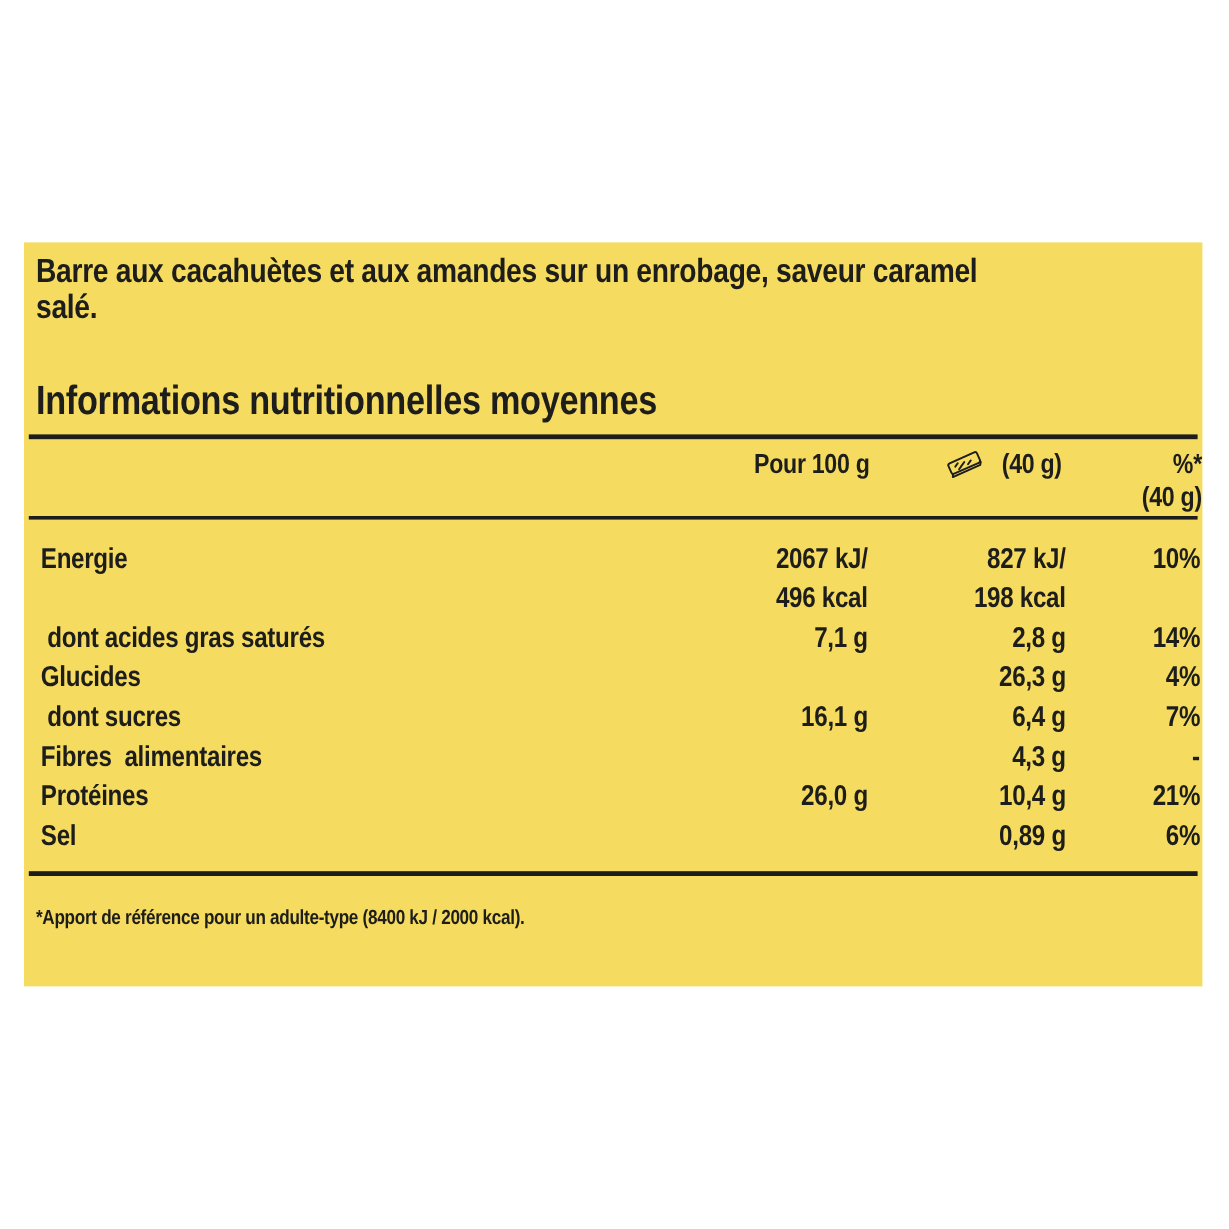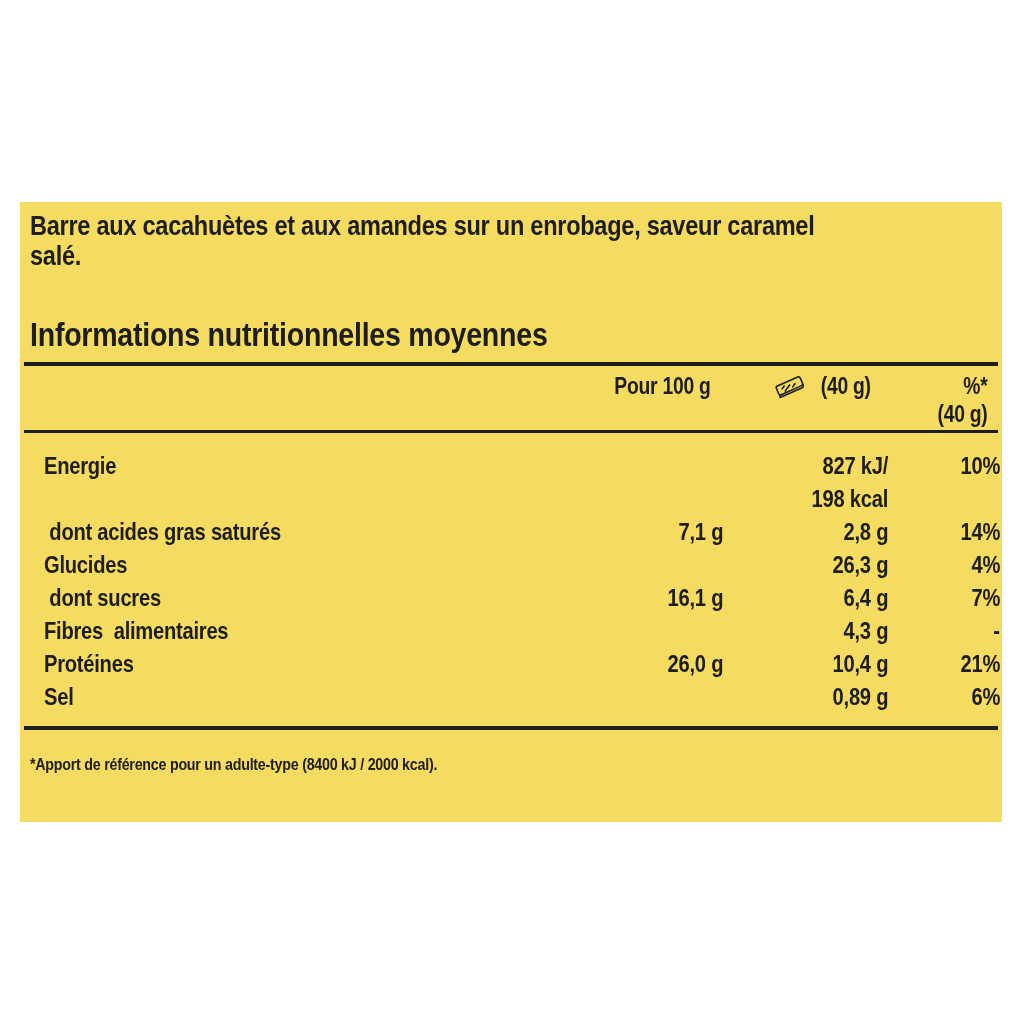--- a/index.html
+++ b/index.html
@@ -46,33 +46,33 @@
     margin: 13px 4px 0;
   }
   .rule.thin {
     height: 3px;
     margin: 2px 4px 0;
   }
   .thead {
     display: flex;
     align-items: flex-start;
     margin-top: 6px;
-    padding-right: 14px;
+    padding-right: 0;
     font-size: 23px;
     line-height: 28px;
   }
   .trow {
     display: flex;
     align-items: flex-start;
     padding-right: 2px;
     font-size: 24px;
     line-height: 33px;
   }
   .trow.first { margin-top: 16px; }
-  .lbl { flex: 1; padding-left: 24px; text-align: left; }
+  .lbl { flex: 1; padding-left: 14px; text-align: left; }
   .c1 { width: 160px; text-align: right; }
   .c2 { width: 165px; text-align: right; }
   .c3 { width: 112px; text-align: right; }
   .hdr-portion {
     display: flex;
     justify-content: flex-end;
     align-items: center;
     gap: 7px;
   }
   .bar-icon { flex: 0 0 auto; margin-top: 2px; }
@@ -119,20 +119,22 @@
       <span class="t">%*
 (40 g)</span>
     </div>
   </div>
 
   <div class="rule thin"></div>
 
   <div>
     <div class="trow first">
       <div class="lbl left"><span class="t">Energie</span></div>
+      <div class="c1 right"><span class="t">2067 kJ/
+496 kcal</span></div>
       <div class="c2 right"><span class="t">827 kJ/
 198 kcal</span></div>
       <div class="c3 right"><span class="t">10%</span></div>
     </div>
     <div class="trow">
       <div class="lbl left"><span class="t"> dont acides gras saturés</span></div>
       <div class="c1 right"><span class="t">7,1 g</span></div>
       <div class="c2 right"><span class="t">2,8 g</span></div>
       <div class="c3 right"><span class="t">14%</span></div>
     </div>

